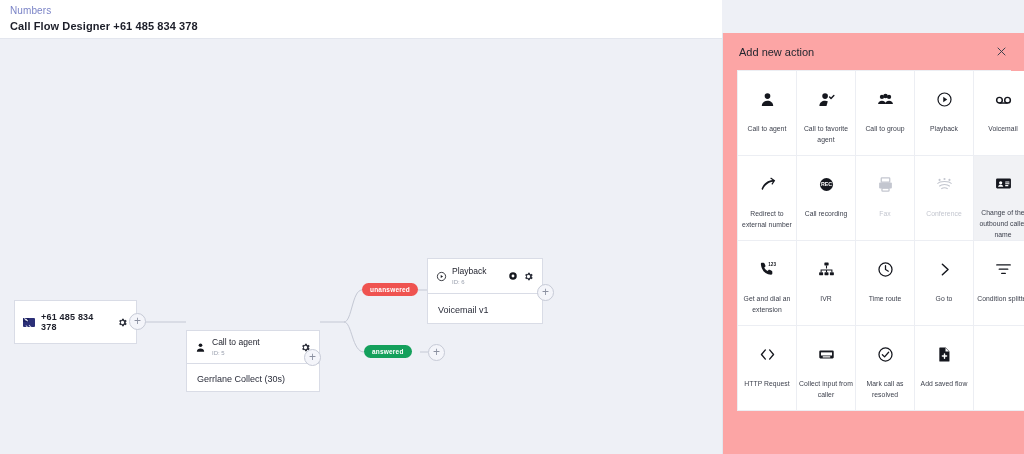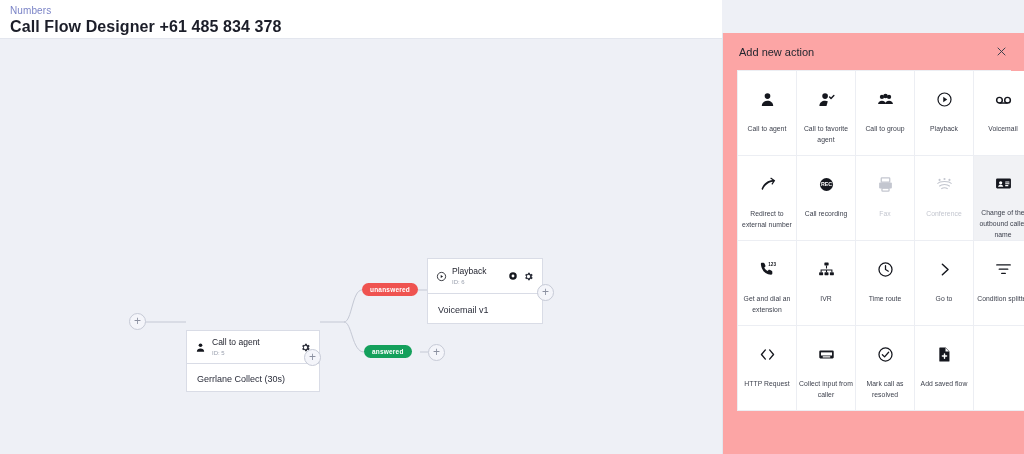--- a/index.html
+++ b/index.html
@@ -17,21 +17,21 @@
     position:absolute;left:0;top:0;width:722px;height:39px;
     background:#ffffff;border-bottom:1px solid #e3e6ee;
     box-sizing:border-box;
     padding:5px 0 0 10px;
   }
   #breadcrumb{
     font-size:10px;color:#7b84c7;letter-spacing:.1px;line-height:11px;
     cursor:pointer;
   }
   #page-title{
-    font-size:16px;font-weight:bold;color:#1c1e29;line-height:15px;margin-top:3px;
+    font-size:11px;font-weight:bold;color:#1c1e29;line-height:15px;margin-top:3px;
     letter-spacing:.1px;
   }
 
   
   #canvas{
     position:absolute;left:0;top:39px;width:722px;height:415px;
     background:#eef0f6;
     overflow:hidden;
   }
   #edges{position:absolute;left:0;top:0;width:722px;height:415px;}
@@ -149,20 +149,29 @@
 
     <path d="M418 251 L427 251" stroke="#c4c8d4" stroke-width="1" fill="none"></path>
 
     <path d="M344 283 C 352 283, 352 313, 364 313" stroke="#c4c8d4" stroke-width="1" fill="none"></path>
 
     <path d="M420 313 L428 313" stroke="#c4c8d4" stroke-width="1" fill="none"></path>
 
     <path d="M543 253 L546 253" stroke="#c4c8d4" stroke-width="1" fill="none"></path>
   </svg>
 
+  <div class="node" style="left:14px;top:261px;width:123px;height:44px;">
+    <div class="node-head">
+      <span class="flag"></span>
+      <span class="numtext">+61 485 834 378</span>
+      <svg class="gear" viewBox="0 0 24 24" fill="#2e313c" style="margin-left:auto;">
+        <path d="M19.14 12.94a7.07 7.07 0 0 0 0-1.88l2.03-1.58-1.93-3.35-2.39.96a7.3 7.3 0 0 0-1.63-.94l-.36-2.54h-3.86l-.36 2.54c-.58.23-1.13.54-1.63.94l-2.39-.96-1.93 3.35 2.03 1.58a7.07 7.07 0 0 0 0 1.88l-2.03 1.58 1.93 3.35 2.39-.96c.5.4 1.05.71 1.63.94l.36 2.54h3.86l.36-2.54c.58-.23 1.13-.54 1.63-.94l2.39.96 1.93-3.35-2.03-1.58zM12 15.6A3.6 3.6 0 1 1 15.6 12 3.6 3.6 0 0 1 12 15.6z"></path>
+      </svg>
+    </div>
+  </div>
   <div class="plus" style="left:129px;top:274px;">
     <span>+</span>
   </div>
 
   <div class="node" style="left:186px;top:291px;width:134px;height:62px;">
     <div class="node-head node-split" style="height:32px;">
       <svg style="width:11px;height:11px;flex:0 0 11px;" viewBox="0 0 24 24" fill="#15171e">
         <circle cx="12" cy="7" r="4"></circle>
           <path d="M4 21c0-4.4 3.6-7 8-7s8 2.6 8 7z"></path>
       </svg>

